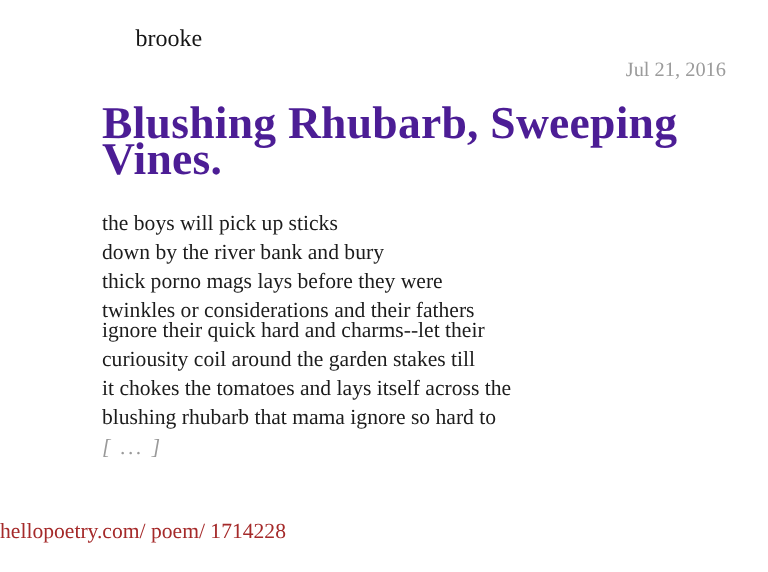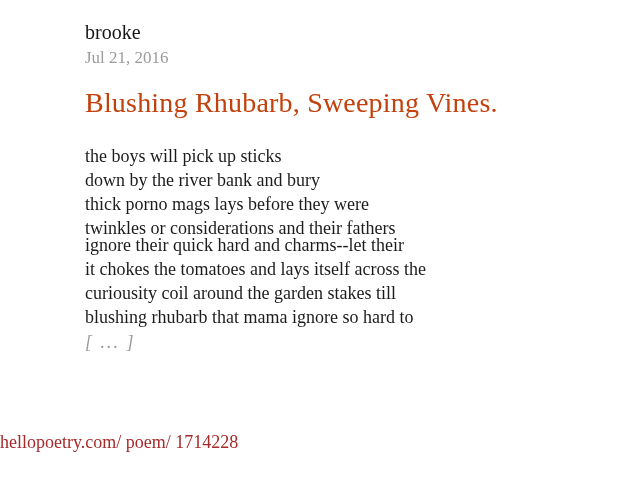--- a/index.html
+++ b/index.html
@@ -21,32 +21,34 @@
     top: 22px;
     right: 35px;
   }
   .author {
     font-size: 20px;
     line-height: 20px;
     color: #151515;
     text-decoration: none;
     display: inline-block;
     cursor: pointer;
+    margin-left: 28px;
   }
   .date {
     font-size: 17px;
     line-height: 17px;
     color: #9b9b9b;
     margin-top: 6px;
+    text-align: right;
   }
   .poem-title {
-    font-size: 28px;
+    font-size: 38px;
     line-height: 30px;
-    font-weight: normal;
-    color: #c2410c;
+    font-weight: bold;
+    color: #4c1d95;
     margin: 22px 0 0 0;
     letter-spacing: 0.2px;
   }
   .poem-body {
     margin-top: 30px;
   }
   .poem-line {
     font-size: 18px;
     line-height: 17px;
     color: #1c1c1c;
@@ -87,22 +89,22 @@
     </div>
 
     <h1 class="poem-title">Blushing Rhubarb, Sweeping Vines.</h1>
 
     <div class="poem-body">
         <p class="poem-line">the boys will pick up sticks</p>
         <p class="poem-line">down by the river bank and bury</p>
         <p class="poem-line">thick porno mags lays before they were</p>
         <p class="poem-line">twinkles or considerations and their fathers
 ignore their quick hard and charms--let their</p>
+        <p class="poem-line">curiousity coil around the garden stakes till</p>
         <p class="poem-line">it chokes the tomatoes and lays itself across the</p>
-        <p class="poem-line">curiousity coil around the garden stakes till</p>
         <p class="poem-line">blushing rhubarb that mama ignore so hard to</p>
       </div>
 
     <div class="truncation">[ ... ]</div>
   </div>
 
   <div class="footer">
     <a class="footer-link" style="color: rgb(165, 42, 42);">hellopoetry.com/ poem/ 1714228</a>
   </div>
 </div>

